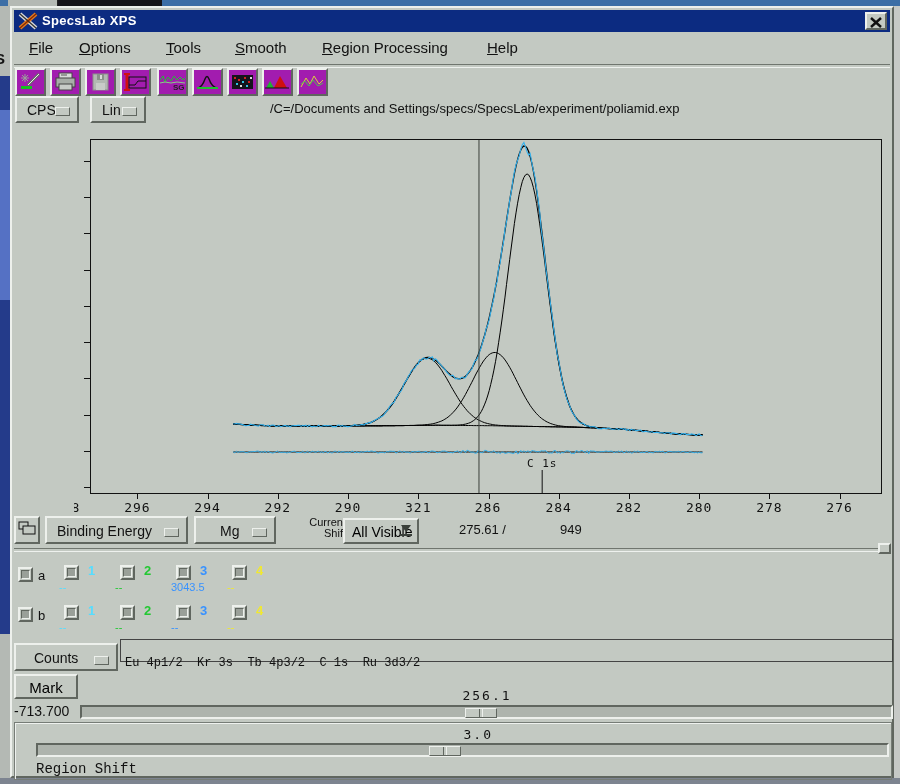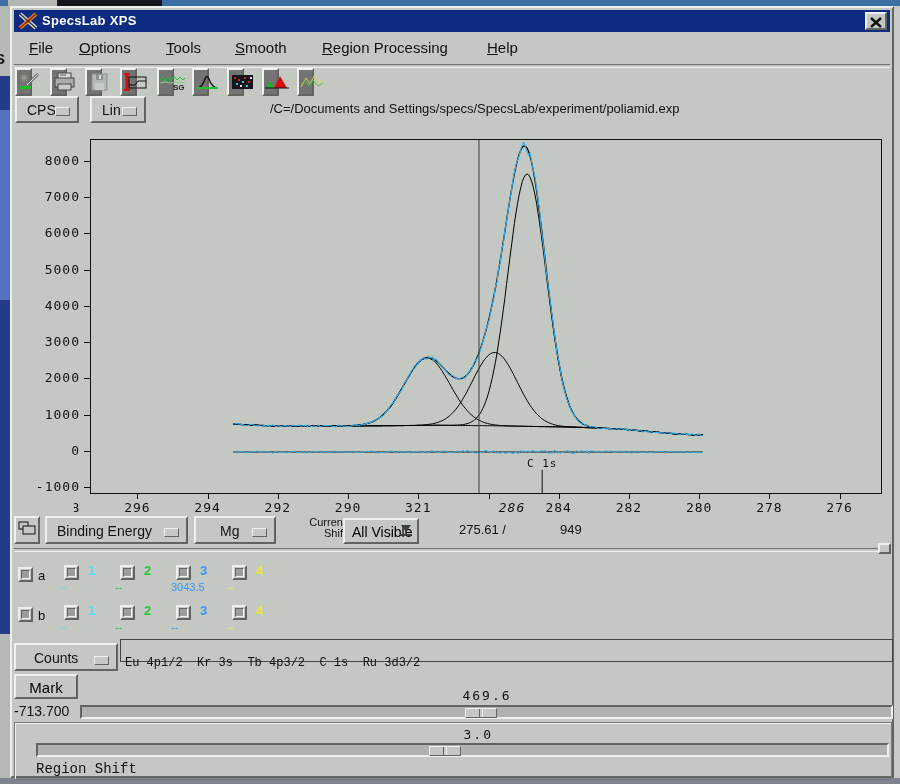--- a/index.html
+++ b/index.html
@@ -15,21 +15,21 @@
   .titlebar{position:absolute;left:2px;top:2px;right:2px;height:22px;background:#0c2b81;}
   .titlebar .ttext{position:absolute;left:28px;top:3px;color:#fff;font-weight:bold;font-size:13px;letter-spacing:.3px;}
   .closebtn{position:absolute;right:3px;top:2px;width:22px;height:18px;background:#c3c9c2;
     border:2px solid;border-color:#edf0ec #60665f #60665f #edf0ec;box-sizing:border-box;text-align:center;}
   
   .menubar{position:absolute;left:2px;top:24px;right:2px;height:32px;background:#c3c9c2;}
   .menu-item{position:absolute;top:7px;font-size:15px;color:#111;}
   .menu-item u{text-decoration:underline;}
   .groove{position:absolute;left:2px;top:56px;right:2px;height:2px;border-top:1px solid #70766f;border-bottom:1px solid #eef1ee;}
   
-  .tbtn{position:absolute;top:60px;width:17px;height:28px;background:#737373;
+  .tbtn{position:absolute;top:60px;width:31px;height:28px;background:#a21caf;
     border:2px solid;border-color:#edf0ec #60665f #60665f #edf0ec;box-sizing:border-box;}
   .tbtn svg{display:block;margin:1px auto;}
   
   .raised{background:#c3c9c2;border:2px solid;border-color:#edf0ec #60665f #60665f #edf0ec;box-sizing:border-box;}
   .sunken{background:#aeb4ad;border:2px solid;border-color:#60665f #edf0ec #edf0ec #60665f;box-sizing:border-box;}
   .optmenu{position:absolute;height:27px;font-size:14px;color:#111;}
   .optmenu .lbl{position:absolute;left:10px;top:4px;}
   .optmenu .ind{position:absolute;right:7px;top:9px;width:13px;height:7px;background:#c3c9c2;
     border:1px solid;border-color:#edf0ec #60665f #60665f #edf0ec;}
   #pathtext{position:absolute;left:258px;top:93px;font-size:13px;color:#111;}
@@ -228,40 +228,28 @@
           <polyline points="142.2,283.9 143.8,284.0 145.4,284.1 146.9,284.2 148.5,284.4 150.1,284.5 151.7,284.6 153.3,284.7 154.8,284.9 156.4,285.0 158.0,285.0 159.6,285.1 161.2,285.1 162.7,285.2 164.3,285.2 165.9,285.3 167.5,285.4 169.1,285.4 170.6,285.5 172.2,285.5 173.8,285.6 175.4,285.6 177.0,285.7 178.5,285.7 180.1,285.8 181.7,285.8 183.3,285.8 184.9,285.8 186.4,285.8 188.0,285.8 189.6,285.8 191.2,285.8 192.8,285.9 194.3,285.9 195.9,285.9 197.5,285.9 199.1,285.9 200.7,285.9 202.2,285.9 203.8,285.9 205.4,285.9 207.0,285.9 208.6,285.9 210.1,285.9 211.7,285.9 213.3,285.9 214.9,286.0 216.5,286.0 218.0,286.0 219.6,286.0 221.2,286.0 222.8,286.0 224.4,286.0 225.9,286.0 227.5,286.0 229.1,286.0 230.7,286.0 232.3,286.0 233.8,286.0 235.4,286.0 237.0,286.0 238.6,286.1 240.2,286.1 241.7,286.1 243.3,286.0 244.9,286.0 246.5,286.0 248.1,286.0 249.6,286.0 251.2,286.0 252.8,286.0 254.4,286.0 256.0,286.0 257.5,286.0 259.1,285.9 260.7,285.9 262.3,285.9 263.9,285.9 265.4,285.9 267.0,285.9 268.6,285.9 270.2,285.9 271.8,285.9 273.3,285.9 274.9,285.8 276.5,285.8 278.1,285.8 279.7,285.8 281.2,285.8 282.8,285.8 284.4,285.8 286.0,285.8 287.6,285.8 289.1,285.8 290.7,285.8 292.3,285.7 293.9,285.7 295.5,285.7 297.0,285.7 298.6,285.7 300.2,285.7 301.8,285.7 303.4,285.7 304.9,285.6 306.5,285.6 308.1,285.6 309.7,285.6 311.3,285.6 312.8,285.6 314.4,285.5 316.0,285.5 317.6,285.5 319.2,285.5 320.7,285.5 322.3,285.5 323.9,285.5 325.5,285.4 327.1,285.4 328.6,285.4 330.2,285.4 331.8,285.4 333.4,285.4 335.0,285.3 336.5,285.3 338.1,285.3 339.7,285.3 341.3,285.3 342.9,285.3 344.4,285.2 346.0,285.2 347.6,285.2 349.2,285.3 350.8,285.3 352.3,285.3 353.9,285.3 355.5,285.3 357.1,285.3 358.7,285.3 360.2,285.4 361.8,285.4 363.4,285.4 365.0,285.4 366.6,285.4 368.1,285.4 369.7,285.4 371.3,285.5 372.9,285.5 374.5,285.5 376.0,285.5 377.6,285.5 379.2,285.5 380.8,285.5 382.4,285.6 383.9,285.6 385.5,285.6 387.1,285.6 388.7,285.6 390.3,285.6 391.8,285.6 393.4,285.7 395.0,285.7 396.6,285.7 398.2,285.7 399.7,285.7 401.3,285.7 402.9,285.8 404.5,285.8 406.1,285.8 407.6,285.9 409.2,285.9 410.8,285.9 412.4,285.9 414.0,286.0 415.5,286.0 417.1,286.0 418.7,286.0 420.3,286.1 421.9,286.1 423.4,286.1 425.0,286.2 426.6,286.2 428.2,286.2 429.8,286.2 431.3,286.3 432.9,286.3 434.5,286.3 436.1,286.3 437.7,286.4 439.2,286.4 440.8,286.4 442.4,286.5 444.0,286.5 445.6,286.5 447.1,286.5 448.7,286.6 450.3,286.6 451.9,286.6 453.5,286.6 455.0,286.7 456.6,286.7 458.2,286.7 459.8,286.8 461.4,286.8 462.9,286.8 464.5,286.8 466.1,286.9 467.7,286.9 469.3,286.9 470.8,286.9 472.4,287.0 474.0,287.0 475.6,287.0 477.2,287.1 478.7,287.1 480.3,287.1 481.9,287.1 483.5,287.2 485.1,287.2 486.6,287.3 488.2,287.3 489.8,287.4 491.4,287.4 493.0,287.5 494.5,287.6 496.1,287.6 497.7,287.7 499.3,287.7 500.9,287.8 502.4,287.8 504.0,287.9 505.6,288.0 507.2,288.0 508.8,288.1 510.3,288.2 511.9,288.3 513.5,288.3 515.1,288.4 516.7,288.5 518.2,288.6 519.8,288.6 521.4,288.7 523.0,288.8 524.6,288.9 526.1,288.9 527.7,289.0 529.3,289.1 530.9,289.2 532.5,289.3 534.0,289.4 535.6,289.5 537.2,289.7 538.8,289.8 540.4,290.0 541.9,290.1 543.5,290.2 545.1,290.4 546.7,290.5 548.3,290.7 549.8,290.8 551.4,290.9 553.0,291.1 554.6,291.2 556.2,291.3 557.7,291.5 559.3,291.6 560.9,291.8 562.5,291.9 564.1,292.0 565.6,292.2 567.2,292.3 568.8,292.5 570.4,292.6 572.0,292.7 573.5,292.9 575.1,293.0 576.7,293.2 578.3,293.3 579.9,293.4 581.4,293.6 583.0,293.7 584.6,293.9 586.2,293.9 587.8,294.0 589.3,294.1 590.9,294.2 592.5,294.3 594.1,294.4 595.7,294.4 597.2,294.5 598.8,294.6 600.4,294.7 602.0,294.8 603.6,294.8 605.1,294.8 606.7,294.9 608.3,294.9 609.9,294.9 611.5,294.9" fill="none" stroke="#000000" stroke-width="1"></polyline>
           <polyline points="142.2,283.9 143.8,284.0 145.4,284.1 146.9,284.2 148.5,284.4 150.1,284.5 151.7,284.6 153.3,284.7 154.8,284.9 156.4,285.0 158.0,285.0 159.6,285.1 161.2,285.1 162.7,285.2 164.3,285.2 165.9,285.3 167.5,285.4 169.1,285.4 170.6,285.5 172.2,285.5 173.8,285.6 175.4,285.6 177.0,285.7 178.5,285.7 180.1,285.8 181.7,285.8 183.3,285.8 184.9,285.8 186.4,285.8 188.0,285.8 189.6,285.8 191.2,285.8 192.8,285.9 194.3,285.9 195.9,285.9 197.5,285.9 199.1,285.9 200.7,285.9 202.2,285.9 203.8,285.9 205.4,285.9 207.0,285.9 208.6,285.9 210.1,285.9 211.7,285.9 213.3,285.9 214.9,286.0 216.5,286.0 218.0,286.0 219.6,286.0 221.2,286.0 222.8,286.0 224.4,286.0 225.9,286.0 227.5,286.0 229.1,286.0 230.7,286.0 232.3,286.0 233.8,286.0 235.4,286.0 237.0,286.0 238.6,286.0 240.2,286.0 241.7,286.0 243.3,286.0 244.9,286.0 246.5,286.0 248.1,286.0 249.6,285.9 251.2,285.9 252.8,285.9 254.4,285.8 256.0,285.8 257.5,285.7 259.1,285.7 260.7,285.6 262.3,285.5 263.9,285.4 265.4,285.3 267.0,285.1 268.6,284.9 270.2,284.7 271.8,284.5 273.3,284.2 274.9,283.8 276.5,283.4 278.1,282.9 279.7,282.4 281.2,281.8 282.8,281.1 284.4,280.2 286.0,279.3 287.6,278.3 289.1,277.2 290.7,275.9 292.3,274.5 293.9,273.0 295.5,271.3 297.0,269.5 298.6,267.6 300.2,265.5 301.8,263.3 303.4,260.9 304.9,258.4 306.5,255.9 308.1,253.2 309.7,250.5 311.3,247.7 312.8,244.9 314.4,242.1 316.0,239.3 317.6,236.6 319.2,234.0 320.7,231.4 322.3,229.0 323.9,226.8 325.5,224.7 327.1,222.9 328.6,221.3 330.2,220.0 331.8,218.9 333.4,218.1 335.0,217.6 336.5,217.4 338.1,217.4 339.7,217.8 341.3,218.4 342.9,219.2 344.4,220.2 346.0,221.5 347.6,222.9 349.2,224.4 350.8,226.1 352.3,227.7 353.9,229.4 355.5,231.1 357.1,232.7 358.7,234.1 360.2,235.5 361.8,236.6 363.4,237.6 365.0,238.2 366.6,238.7 368.1,238.8 369.7,238.7 371.3,238.2 372.9,237.4 374.5,236.2 376.0,234.7 377.6,232.9 379.2,230.7 380.8,228.2 382.4,225.4 383.9,222.2 385.5,218.7 387.1,214.9 388.7,210.7 390.3,206.1 391.8,201.2 393.4,196.0 395.0,190.3 396.6,184.3 398.2,177.8 399.7,170.9 401.3,163.6 402.9,155.8 404.5,147.6 406.1,139.0 407.6,129.9 409.2,120.5 410.8,110.8 412.4,100.9 414.0,90.7 415.5,80.6 417.1,70.5 418.7,60.6 420.3,51.0 421.9,42.0 423.4,33.6 425.0,26.1 426.6,19.6 428.2,14.2 429.8,10.0 431.3,7.3 432.9,6.0 434.5,6.3 436.1,8.2 437.7,11.7 439.2,16.7 440.8,23.2 442.4,31.1 444.0,40.3 445.6,50.7 447.1,62.0 448.7,74.2 450.3,87.0 451.9,100.3 453.5,113.8 455.0,127.3 456.6,140.8 458.2,154.0 459.8,166.9 461.4,179.2 462.9,190.9 464.5,201.9 466.1,212.1 467.7,221.6 469.3,230.2 470.8,238.1 472.4,245.1 474.0,251.4 475.6,257.0 477.2,261.8 478.7,266.1 480.3,269.7 481.9,272.8 483.5,275.5 485.1,277.8 486.6,279.7 488.2,281.2 489.8,282.5 491.4,283.6 493.0,284.5 494.5,285.2 496.1,285.8 497.7,286.3 499.3,286.7 500.9,287.0 502.4,287.2 504.0,287.4 505.6,287.6 507.2,287.8 508.8,287.9 510.3,288.1 511.9,288.2 513.5,288.3 515.1,288.4 516.7,288.5 518.2,288.5 519.8,288.6 521.4,288.7 523.0,288.8 524.6,288.9 526.1,288.9 527.7,289.0 529.3,289.1 530.9,289.2 532.5,289.3 534.0,289.4 535.6,289.5 537.2,289.7 538.8,289.8 540.4,290.0 541.9,290.1 543.5,290.2 545.1,290.4 546.7,290.5 548.3,290.7 549.8,290.8 551.4,290.9 553.0,291.1 554.6,291.2 556.2,291.3 557.7,291.5 559.3,291.6 560.9,291.8 562.5,291.9 564.1,292.0 565.6,292.2 567.2,292.3 568.8,292.5 570.4,292.6 572.0,292.7 573.5,292.9 575.1,293.0 576.7,293.2 578.3,293.3 579.9,293.4 581.4,293.6 583.0,293.7 584.6,293.9 586.2,293.9 587.8,294.0 589.3,294.1 590.9,294.2 592.5,294.3 594.1,294.4 595.7,294.4 597.2,294.5 598.8,294.6 600.4,294.7 602.0,294.8 603.6,294.8 605.1,294.8 606.7,294.9 608.3,294.9 609.9,294.9 611.5,294.9" fill="none" stroke="#000000" stroke-width="1.3"></polyline>
           <polyline points="142.2,283.7 143.8,284.0 145.4,283.4 146.9,283.9 148.5,283.9 150.1,284.2 151.7,284.6 153.3,285.4 154.8,285.7 156.4,285.5 158.0,285.4 159.6,284.2 161.2,284.8 162.7,284.9 164.3,285.5 165.9,285.7 167.5,286.1 169.1,284.7 170.6,284.8 172.2,284.9 173.8,285.7 175.4,286.0 177.0,285.1 178.5,286.5 180.1,285.3 181.7,285.0 183.3,285.3 184.9,286.5 186.4,286.1 188.0,285.6 189.6,286.6 191.2,286.3 192.8,285.8 194.3,285.4 195.9,286.3 197.5,285.8 199.1,286.8 200.7,285.8 202.2,285.8 203.8,285.6 205.4,285.6 207.0,285.3 208.6,285.4 210.1,286.4 211.7,285.3 213.3,286.1 214.9,285.2 216.5,286.6 218.0,285.3 219.6,286.3 221.2,286.8 222.8,286.0 224.4,286.8 225.9,286.6 227.5,285.2 229.1,286.5 230.7,286.3 232.3,285.8 233.8,285.6 235.4,285.9 237.0,285.5 238.6,285.8 240.2,285.8 241.7,286.8 243.3,286.4 244.9,286.8 246.5,285.3 248.1,285.1 249.6,286.4 251.2,285.4 252.8,286.4 254.4,286.0 256.0,286.6 257.5,286.6 259.1,286.3 260.7,285.9 262.3,285.4 263.9,284.5 265.4,285.4 267.0,285.3 268.6,285.2 270.2,284.5 271.8,284.6 273.3,285.0 274.9,283.3 276.5,283.5 278.1,282.3 279.7,283.0 281.2,281.4 282.8,281.0 284.4,279.7 286.0,279.1 287.6,278.3 289.1,277.3 290.7,276.4 292.3,275.5 293.9,273.3 295.5,271.2 297.0,270.0 298.6,266.5 300.2,264.7 301.8,263.0 303.4,261.9 304.9,257.3 306.5,255.7 308.1,253.0 309.7,251.5 311.3,248.8 312.8,244.0 314.4,241.6 316.0,239.4 317.6,235.8 319.2,233.5 320.7,230.3 322.3,229.5 323.9,228.0 325.5,224.9 327.1,224.3 328.6,220.0 330.2,220.5 331.8,218.2 333.4,218.1 335.0,219.1 336.5,218.8 338.1,217.3 339.7,217.9 341.3,216.8 342.9,220.8 344.4,218.7 346.0,220.0 347.6,222.5 349.2,224.0 350.8,226.0 352.3,227.9 353.9,229.4 355.5,231.9 357.1,233.5 358.7,235.4 360.2,236.0 361.8,235.2 363.4,237.2 365.0,239.0 366.6,238.1 368.1,239.4 369.7,238.1 371.3,237.1 372.9,238.1 374.5,237.5 376.0,234.6 377.6,232.1 379.2,230.3 380.8,229.1 382.4,224.5 383.9,220.8 385.5,219.8 387.1,216.5 388.7,211.6 390.3,207.3 391.8,201.4 393.4,197.0 395.0,189.2 396.6,185.3 398.2,179.7 399.7,172.3 401.3,164.3 402.9,158.0 404.5,146.0 406.1,141.6 407.6,127.9 409.2,123.0 410.8,109.6 412.4,102.8 414.0,88.9 415.5,81.8 417.1,71.3 418.7,60.2 420.3,51.6 421.9,40.5 423.4,31.9 425.0,24.7 426.6,20.3 428.2,15.7 429.8,9.2 431.3,4.8 432.9,2.5 434.5,7.2 436.1,12.0 437.7,15.2 439.2,13.4 440.8,22.7 442.4,30.5 444.0,37.3 445.6,48.3 447.1,59.6 448.7,71.7 450.3,90.0 451.9,100.9 453.5,114.4 455.0,129.9 456.6,141.0 458.2,153.2 459.8,166.3 461.4,177.7 462.9,190.2 464.5,201.2 466.1,213.8 467.7,220.5 469.3,230.0 470.8,238.7 472.4,246.1 474.0,252.3 475.6,258.2 477.2,262.6 478.7,265.6 480.3,270.6 481.9,273.5 483.5,275.1 485.1,278.5 486.6,280.3 488.2,282.2 489.8,283.2 491.4,283.0 493.0,284.0 494.5,285.5 496.1,286.0 497.7,285.9 499.3,286.9 500.9,286.7 502.4,286.6 504.0,287.1 505.6,287.8 507.2,288.7 508.8,288.7 510.3,288.9 511.9,288.4 513.5,288.2 515.1,288.9 516.7,288.0 518.2,288.2 519.8,288.8 521.4,289.4 523.0,289.2 524.6,289.0 526.1,288.5 527.7,289.6 529.3,288.8 530.9,288.5 532.5,289.4 534.0,288.7 535.6,290.2 537.2,289.3 538.8,290.5 540.4,289.1 541.9,290.1 543.5,289.8 545.1,290.7 546.7,290.4 548.3,290.3 549.8,290.0 551.4,291.7 553.0,291.8 554.6,291.2 556.2,291.7 557.7,291.8 559.3,292.2 560.9,291.5 562.5,292.5 564.1,292.5 565.6,292.1 567.2,292.5 568.8,292.9 570.4,292.7 572.0,292.8 573.5,293.6 575.1,292.8 576.7,292.8 578.3,292.7 579.9,294.2 581.4,292.9 583.0,293.1 584.6,293.4 586.2,293.7 587.8,294.2 589.3,294.8 590.9,293.5 592.5,294.1 594.1,293.5 595.7,294.9 597.2,294.2 598.8,294.7 600.4,293.9 602.0,294.2 603.6,294.6 605.1,295.6 606.7,294.6 608.3,294.0 609.9,295.7 611.5,295.5" fill="none" stroke="#35b2ee" stroke-width="1.1"></polyline>
           <polyline points="142.2,312.0 143.8,312.0 145.4,312.0 146.9,312.0 148.5,312.0 150.1,312.0 151.7,312.0 153.3,312.0 154.8,312.0 156.4,312.0 158.0,312.0 159.6,312.0 161.2,312.0 162.7,312.0 164.3,312.0 165.9,312.0 167.5,312.0 169.1,312.0 170.6,312.0 172.2,312.0 173.8,312.0 175.4,312.0 177.0,312.0 178.5,312.0 180.1,312.0 181.7,312.0 183.3,312.0 184.9,312.0 186.4,312.0 188.0,312.0 189.6,312.0 191.2,312.0 192.8,312.0 194.3,312.0 195.9,312.0 197.5,312.0 199.1,312.0 200.7,312.0 202.2,312.0 203.8,312.0 205.4,312.0 207.0,312.0 208.6,312.0 210.1,312.0 211.7,312.0 213.3,312.0 214.9,312.0 216.5,312.0 218.0,312.0 219.6,312.0 221.2,312.0 222.8,312.0 224.4,312.0 225.9,312.0 227.5,312.0 229.1,312.0 230.7,312.0 232.3,312.0 233.8,312.0 235.4,312.0 237.0,312.0 238.6,312.0 240.2,312.0 241.7,312.0 243.3,312.0 244.9,312.0 246.5,312.0 248.1,312.0 249.6,312.0 251.2,312.0 252.8,312.0 254.4,312.0 256.0,312.0 257.5,312.0 259.1,312.0 260.7,312.0 262.3,312.0 263.9,312.0 265.4,312.0 267.0,312.0 268.6,312.0 270.2,312.0 271.8,312.0 273.3,312.0 274.9,312.0 276.5,312.0 278.1,312.0 279.7,312.0 281.2,312.0 282.8,312.0 284.4,312.0 286.0,312.0 287.6,312.0 289.1,312.0 290.7,312.0 292.3,312.0 293.9,312.0 295.5,312.0 297.0,312.0 298.6,312.0 300.2,312.0 301.8,312.0 303.4,312.0 304.9,312.0 306.5,312.0 308.1,312.0 309.7,312.0 311.3,312.0 312.8,312.0 314.4,312.0 316.0,312.0 317.6,312.0 319.2,312.0 320.7,312.0 322.3,312.0 323.9,312.0 325.5,312.0 327.1,312.0 328.6,312.0 330.2,312.0 331.8,312.0 333.4,312.0 335.0,312.0 336.5,312.0 338.1,312.0 339.7,312.0 341.3,312.0 342.9,312.0 344.4,312.0 346.0,312.0 347.6,312.0 349.2,312.0 350.8,312.0 352.3,312.0 353.9,312.0 355.5,312.0 357.1,312.0 358.7,312.0 360.2,312.0 361.8,312.0 363.4,312.0 365.0,312.0 366.6,312.0 368.1,312.0 369.7,312.0 371.3,312.0 372.9,312.0 374.5,312.0 376.0,312.0 377.6,312.0 379.2,312.0 380.8,312.0 382.4,312.0 383.9,312.0 385.5,312.0 387.1,312.0 388.7,312.0 390.3,312.0 391.8,312.0 393.4,312.0 395.0,312.0 396.6,312.0 398.2,312.0 399.7,312.0 401.3,312.0 402.9,312.0 404.5,312.0 406.1,312.0 407.6,312.0 409.2,312.0 410.8,312.0 412.4,312.0 414.0,312.0 415.5,312.0 417.1,312.0 418.7,312.0 420.3,312.0 421.9,312.0 423.4,312.0 425.0,312.0 426.6,312.0 428.2,312.0 429.8,312.0 431.3,312.0 432.9,312.0 434.5,312.0 436.1,312.0 437.7,312.0 439.2,312.0 440.8,312.0 442.4,312.0 444.0,312.0 445.6,312.0 447.1,312.0 448.7,312.0 450.3,312.0 451.9,312.0 453.5,312.0 455.0,312.0 456.6,312.0 458.2,312.0 459.8,312.0 461.4,312.0 462.9,312.0 464.5,312.0 466.1,312.0 467.7,312.0 469.3,312.0 470.8,312.0 472.4,312.0 474.0,312.0 475.6,312.0 477.2,312.0 478.7,312.0 480.3,312.0 481.9,312.0 483.5,312.0 485.1,312.0 486.6,312.0 488.2,312.0 489.8,312.0 491.4,312.0 493.0,312.0 494.5,312.0 496.1,312.0 497.7,312.0 499.3,312.0 500.9,312.0 502.4,312.0 504.0,312.0 505.6,312.0 507.2,312.0 508.8,312.0 510.3,312.0 511.9,312.0 513.5,312.0 515.1,312.0 516.7,312.0 518.2,312.0 519.8,312.0 521.4,312.0 523.0,312.0 524.6,312.0 526.1,312.0 527.7,312.0 529.3,312.0 530.9,312.0 532.5,312.0 534.0,312.0 535.6,312.0 537.2,312.0 538.8,312.0 540.4,312.0 541.9,312.0 543.5,312.0 545.1,312.0 546.7,312.0 548.3,312.0 549.8,312.0 551.4,312.0 553.0,312.0 554.6,312.0 556.2,312.0 557.7,312.0 559.3,312.0 560.9,312.0 562.5,312.0 564.1,312.0 565.6,312.0 567.2,312.0 568.8,312.0 570.4,312.0 572.0,312.0 573.5,312.0 575.1,312.0 576.7,312.0 578.3,312.0 579.9,312.0 581.4,312.0 583.0,312.0 584.6,312.0 586.2,312.0 587.8,312.0 589.3,312.0 590.9,312.0 592.5,312.0 594.1,312.0 595.7,312.0 597.2,312.0 598.8,312.0 600.4,312.0 602.0,312.0 603.6,312.0 605.1,312.0 606.7,312.0 608.3,312.0 609.9,312.0 611.5,312.0" fill="none" stroke="#000000" stroke-width="1"></polyline>
           <polyline points="142.2,311.7 143.8,312.9 145.4,311.1 146.9,312.5 148.5,311.7 150.1,311.9 151.7,311.6 153.3,311.9 154.8,312.7 156.4,312.7 158.0,311.7 159.6,311.8 161.2,311.7 162.7,311.5 164.3,311.5 165.9,311.1 167.5,311.0 169.1,312.8 170.6,311.0 172.2,312.7 173.8,310.9 175.4,312.8 177.0,311.2 178.5,312.2 180.1,312.6 181.7,313.1 183.3,312.5 184.9,311.9 186.4,311.0 188.0,312.4 189.6,312.4 191.2,312.4 192.8,312.2 194.3,312.4 195.9,313.0 197.5,312.2 199.1,312.6 200.7,311.5 202.2,311.4 203.8,311.1 205.4,312.7 207.0,312.5 208.6,312.5 210.1,312.6 211.7,311.2 213.3,312.7 214.9,312.6 216.5,311.0 218.0,312.6 219.6,312.3 221.2,311.2 222.8,311.7 224.4,312.3 225.9,311.8 227.5,311.0 229.1,312.6 230.7,311.6 232.3,312.8 233.8,311.4 235.4,311.8 237.0,313.1 238.6,311.3 240.2,312.9 241.7,312.7 243.3,311.3 244.9,311.2 246.5,312.9 248.1,310.9 249.6,312.4 251.2,311.7 252.8,311.8 254.4,312.4 256.0,312.3 257.5,312.1 259.1,312.8 260.7,311.1 262.3,311.3 263.9,313.0 265.4,311.8 267.0,312.4 268.6,312.7 270.2,311.5 271.8,312.4 273.3,311.7 274.9,311.5 276.5,311.2 278.1,311.7 279.7,311.1 281.2,311.0 282.8,312.0 284.4,311.2 286.0,312.8 287.6,313.0 289.1,312.4 290.7,312.4 292.3,312.3 293.9,313.0 295.5,311.4 297.0,312.1 298.6,311.2 300.2,311.2 301.8,311.4 303.4,311.2 304.9,313.1 306.5,312.4 308.1,311.0 309.7,311.4 311.3,312.5 312.8,311.2 314.4,312.1 316.0,312.1 317.6,312.2 319.2,313.1 320.7,311.7 322.3,311.5 323.9,312.2 325.5,311.6 327.1,311.4 328.6,311.2 330.2,312.9 331.8,312.2 333.4,311.9 335.0,311.2 336.5,312.5 338.1,312.9 339.7,311.1 341.3,311.0 342.9,311.3 344.4,311.6 346.0,312.9 347.6,312.3 349.2,312.4 350.8,311.1 352.3,311.1 353.9,311.0 355.5,311.6 357.1,312.4 358.7,312.6 360.2,312.4 361.8,312.9 363.4,311.8 365.0,311.5 366.6,310.9 368.1,312.2 369.7,313.0 371.3,310.6 372.9,310.9 374.5,312.7 376.0,310.2 377.6,310.7 379.2,311.8 380.8,312.3 382.4,312.0 383.9,313.2 385.5,313.2 387.1,310.4 388.7,312.8 390.3,312.3 391.8,312.8 393.4,310.4 395.0,310.4 396.6,311.3 398.2,311.6 399.7,312.3 401.3,311.9 402.9,310.7 404.5,312.5 406.1,313.1 407.6,312.2 409.2,313.6 410.8,312.1 412.4,312.3 414.0,313.3 415.5,313.2 417.1,312.5 418.7,312.7 420.3,313.0 421.9,313.5 423.4,313.1 425.0,310.8 426.6,313.8 428.2,313.0 429.8,310.4 431.3,312.3 432.9,310.8 434.5,312.2 436.1,311.1 437.7,311.1 439.2,312.9 440.8,310.5 442.4,310.8 444.0,311.1 445.6,311.8 447.1,311.5 448.7,311.9 450.3,310.6 451.9,311.1 453.5,310.8 455.0,310.8 456.6,312.8 458.2,313.2 459.8,312.8 461.4,313.2 462.9,310.5 464.5,310.5 466.1,313.2 467.7,311.9 469.3,313.7 470.8,312.2 472.4,313.1 474.0,311.4 475.6,310.8 477.2,311.0 478.7,311.3 480.3,313.7 481.9,313.2 483.5,313.6 485.1,310.5 486.6,311.1 488.2,312.4 489.8,310.5 491.4,310.7 493.0,311.8 494.5,312.6 496.1,310.6 497.7,313.8 499.3,310.7 500.9,311.1 502.4,311.0 504.0,311.3 505.6,312.0 507.2,312.1 508.8,311.8 510.3,311.6 511.9,311.7 513.5,311.4 515.1,311.0 516.7,311.4 518.2,311.4 519.8,311.1 521.4,311.3 523.0,312.7 524.6,311.7 526.1,312.3 527.7,311.0 529.3,311.9 530.9,310.9 532.5,312.9 534.0,312.3 535.6,311.0 537.2,312.4 538.8,311.7 540.4,313.1 541.9,312.7 543.5,311.2 545.1,312.2 546.7,311.0 548.3,311.8 549.8,312.6 551.4,312.1 553.0,312.6 554.6,312.0 556.2,311.4 557.7,312.8 559.3,312.2 560.9,312.6 562.5,312.8 564.1,311.3 565.6,311.7 567.2,311.8 568.8,311.2 570.4,311.9 572.0,311.1 573.5,312.9 575.1,312.8 576.7,311.6 578.3,311.4 579.9,311.5 581.4,311.9 583.0,312.0 584.6,311.9 586.2,311.8 587.8,311.3 589.3,312.4 590.9,311.7 592.5,311.5 594.1,312.2 595.7,312.3 597.2,312.5 598.8,311.5 600.4,312.1 602.0,312.5 603.6,312.7 605.1,312.1 606.7,313.0 608.3,312.1 609.9,312.9 611.5,312.7" fill="none" stroke="#35b2ee" stroke-width="1"></polyline>
           <line x1="387.97777777777816" x2="387.97777777777816" y1="0" y2="353" stroke="#3a3f3a"></line>
           <line x1="451.1777777777786" x2="451.1777777777786" y1="330" y2="353" stroke="#111"></line>
           <text x="451.1777777777786" y="327" text-anchor="middle" font-size="11" font-family="DejaVu Sans Mono,monospace" letter-spacing="1" fill="#111">C 1s</text>
         </svg>
     </div>
-    <div id="ylabs">
-        <div class="ylab" style="top: 13.5997px;">8000</div>
-        <div class="ylab" style="top: 49.9016px;">7000</div>
-        <div class="ylab" style="top: 86.2035px;">6000</div>
-        <div class="ylab" style="top: 122.505px;">5000</div>
-        <div class="ylab" style="top: 158.807px;">4000</div>
-        <div class="ylab" style="top: 195.109px;">3000</div>
-        <div class="ylab" style="top: 231.411px;">2000</div>
-        <div class="ylab" style="top: 267.713px;">1000</div>
-        <div class="ylab" style="top: 304.015px;">0</div>
-        <div class="ylab" style="top: 340.317px;">-1000</div>
-      </div>
     <div id="xlabels">
         <div class="xlab" style="left: -26.8222px;">298</div>
         <div class="xlab" style="left: 43.4px;">296</div>
         <div class="xlab" style="left: 113.622px;">294</div>
         <div class="xlab" style="left: 183.844px;">292</div>
         <div class="xlab" style="left: 254.067px;">290</div>
         <div class="xlab" style="left: 324.289px;">321</div>
-        <div class="xlab" style="left: 418px; font-style: italic;">286</div>
+        <div class="xlab" style="left: 394px;">286</div>
         <div class="xlab" style="left: 464.733px;">284</div>
         <div class="xlab" style="left: 534.956px;">282</div>
         <div class="xlab" style="left: 605.178px;">280</div>
         <div class="xlab" style="left: 675.4px;">278</div>
         <div class="xlab" style="left: 745.622px;">276</div>
       </div>
     <div id="ticklayer">
         <div class="tickmark" style="left: 72px; top: 152.6px; width: 6px; height: 1px;"></div>
         <div class="tickmark" style="left: 72px; top: 188.902px; width: 6px; height: 1px;"></div>
         <div class="tickmark" style="left: 72px; top: 225.204px; width: 6px; height: 1px;"></div>
@@ -372,21 +360,21 @@
       <span class="ind" style="top:11px;"></span>
     </div>
     <div id="peakbox">
       <span>Eu 4p1/2  Kr 3s  Tb 4p3/2  C 1s  Ru 3d3/2</span>
     </div>
 
     <div id="markbtn" class="raised">
       <span>Mark</span>
     </div>
 
-    <span class="slidval" style="left:440px;top:680px;width:70px;text-align:center;">469.6</span>
+    <span class="slidval" style="left:440px;top:680px;width:70px;text-align:center;">256.1</span>
     <span id="minlabel">-713.700</span>
     <div class="trough sunken" style="left:68px;top:697px;width:813px;">
       <div class="thumb" style="left:383px;"></div>
     </div>
 
     <div id="panel2">
       <span class="slidval" style="left:418px;top:4px;width:60px;text-align:right;">3.0</span>
       <div class="trough sunken" style="left:21px;top:20px;width:853px;">
         <div class="thumb" style="left:391px;"></div>
       </div>

